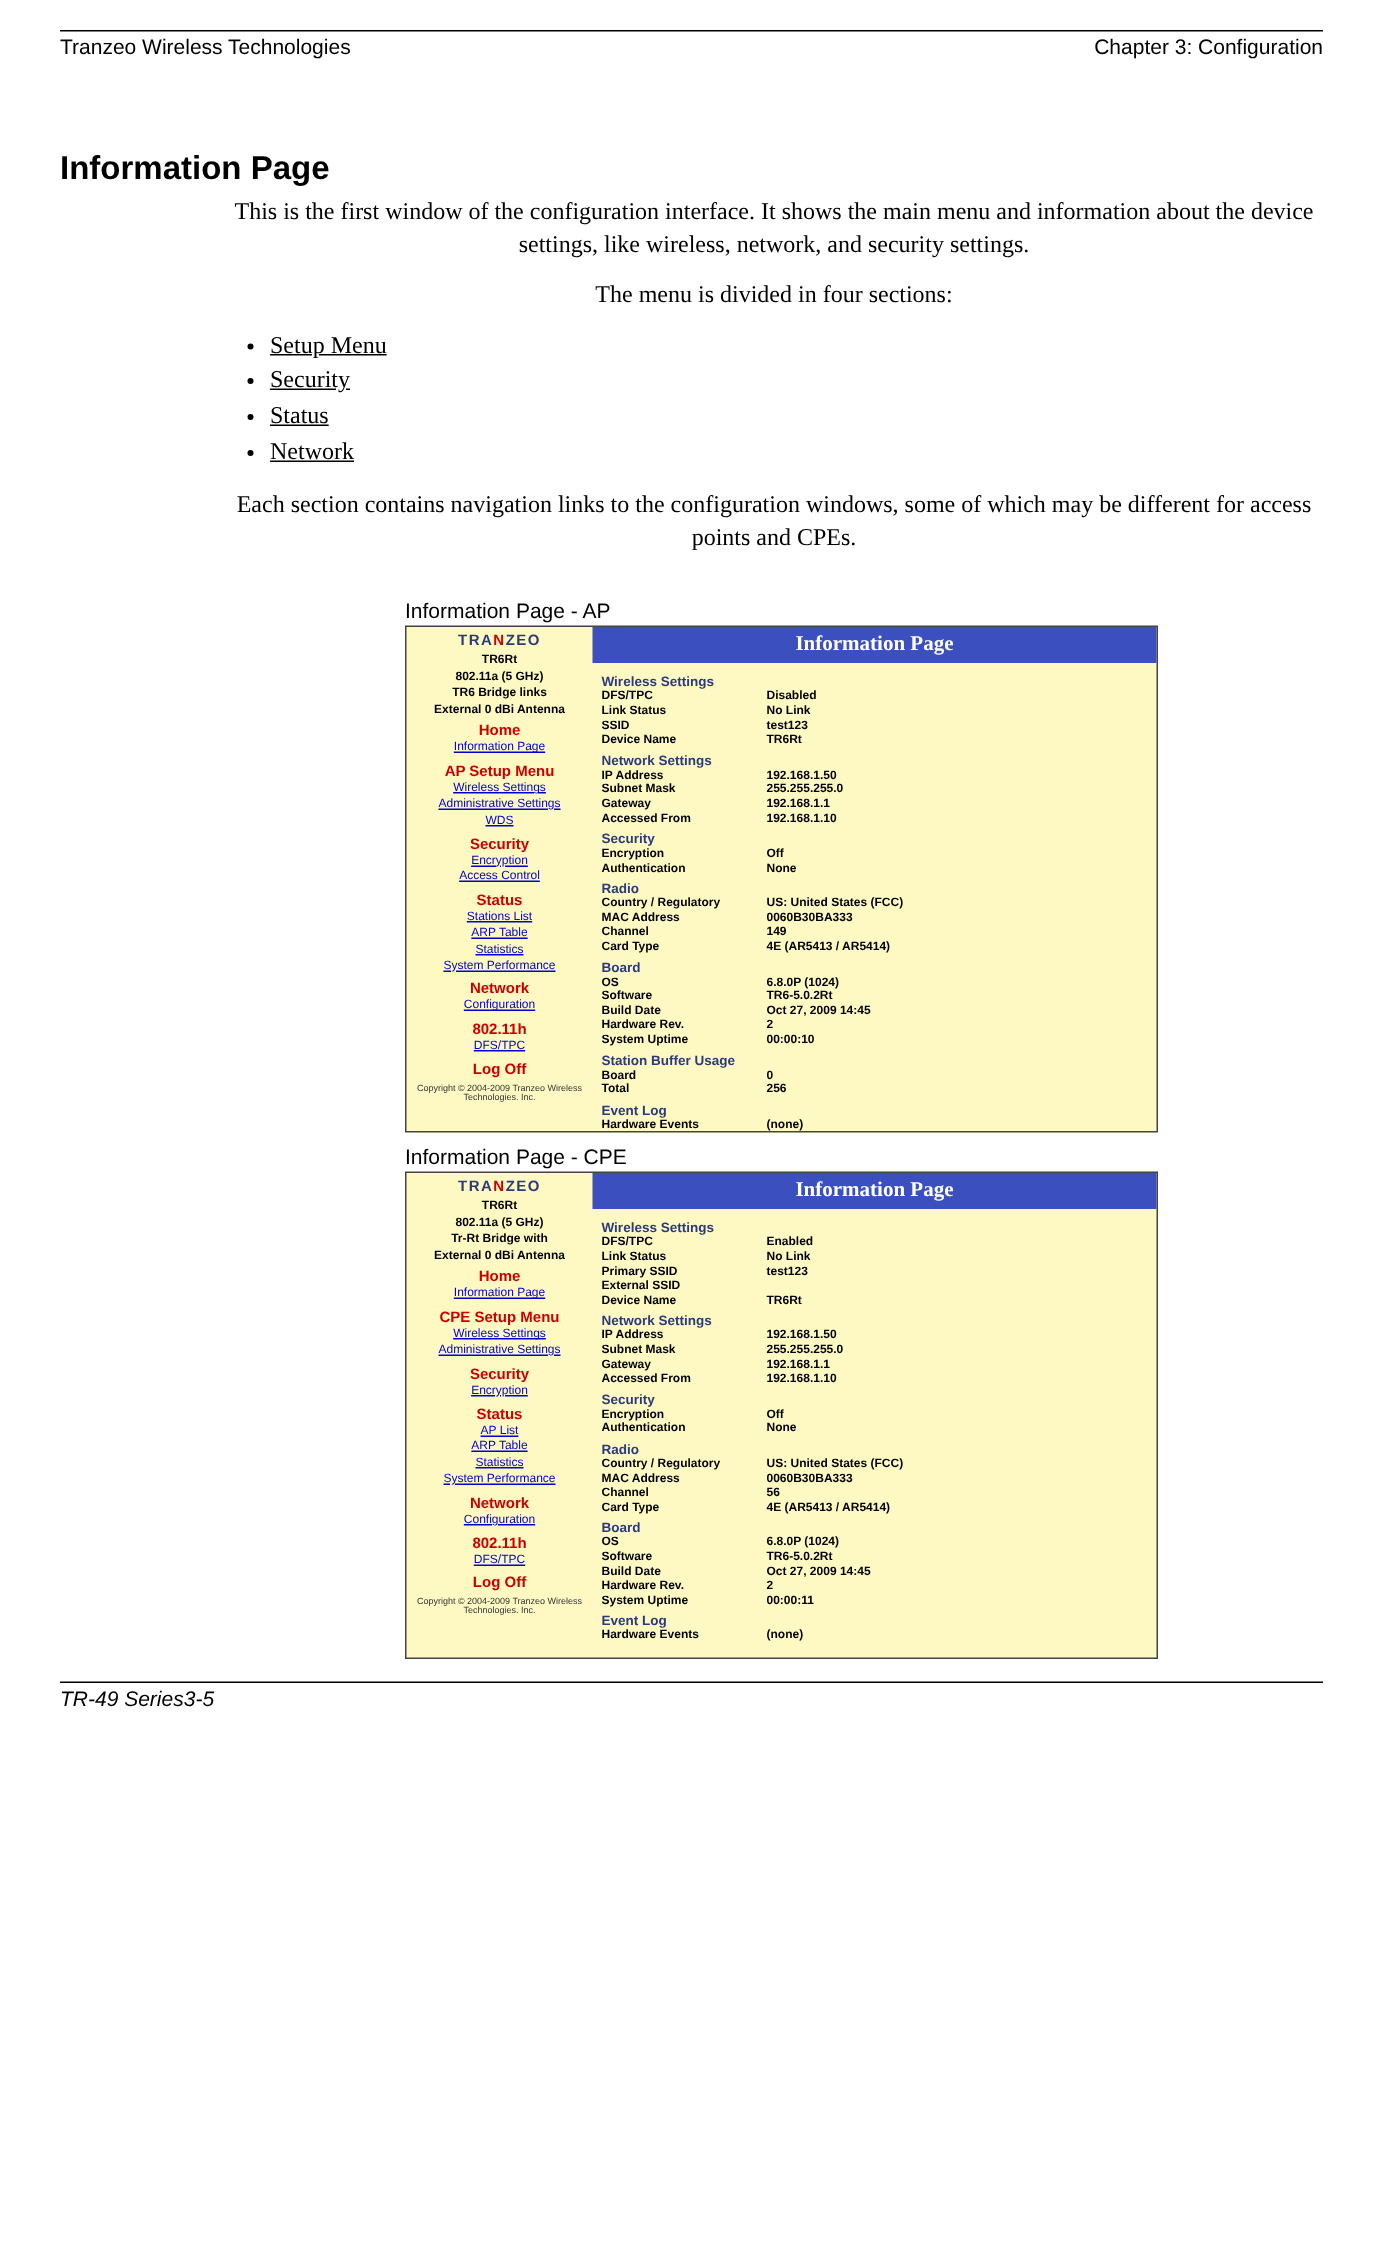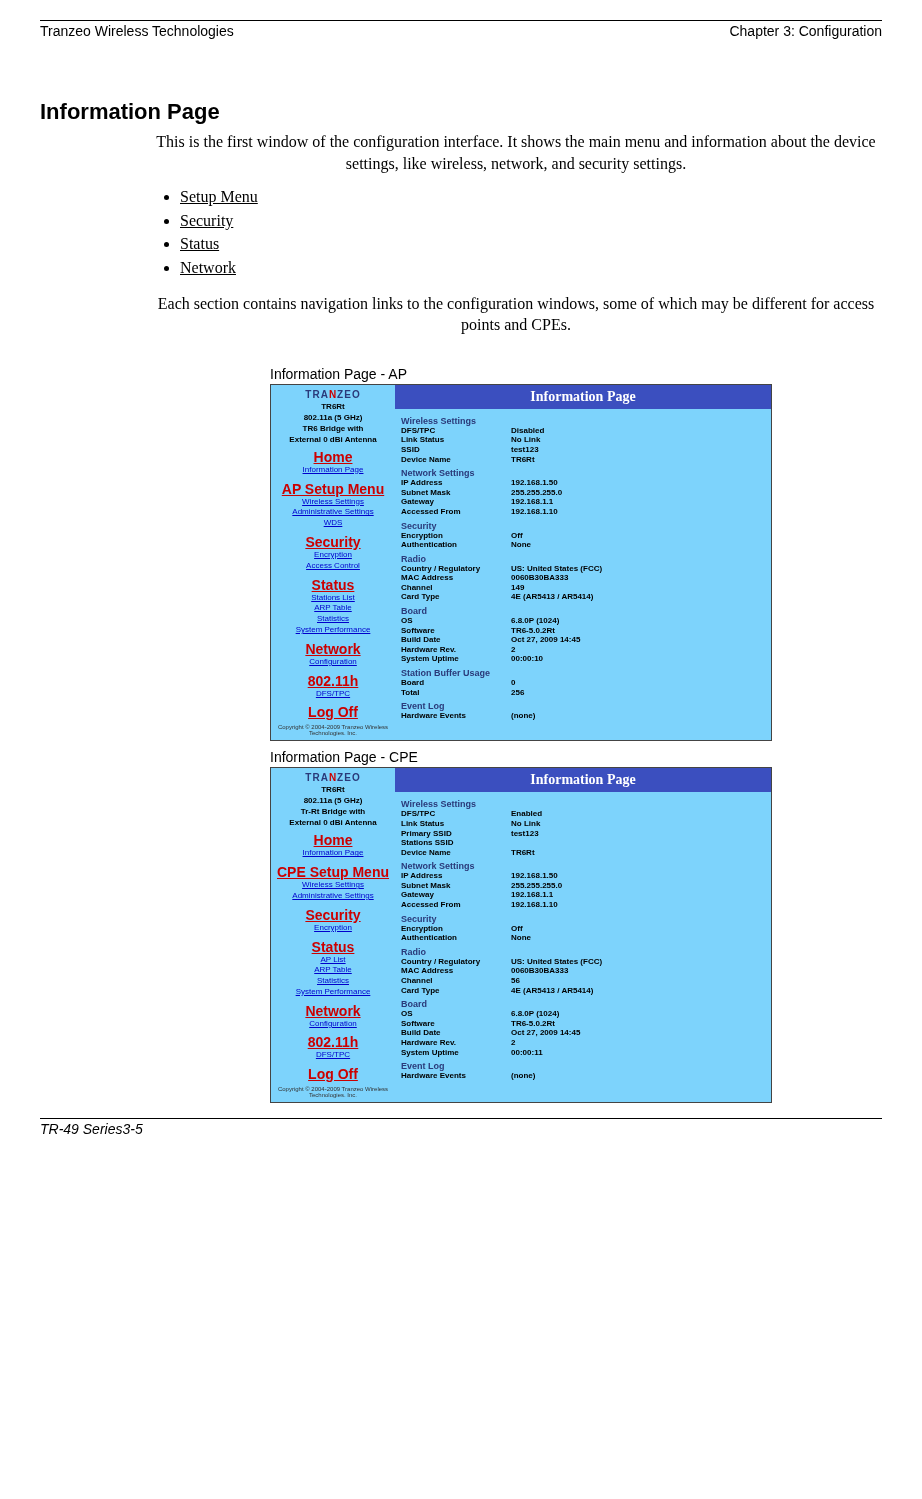--- a/index.html
+++ b/index.html
@@ -55,21 +55,21 @@
     width: 564px;
     margin-top: 30px;
   }
   
   .shot {
     border: 1px solid #444;
     width: 500px;
     display: flex;
     font-size: 8px;
     font-family: Tahoma, Arial, sans-serif;
-    background: #7dd3fc;
+    background: #fef9c3;
   }
   .shot .sidebar {
     width: 120px;
     text-align: center;
     padding: 4px 2px;
     color: #000;
     flex-shrink: 0;
   }
   .shot .logo {
     font-size: 10px;
@@ -78,23 +78,22 @@
     letter-spacing: 1px;
   }
   .shot .logo .red { color: #c00; }
   .shot .dev {
     font-weight: bold;
     font-size: 8px;
     margin-top: 2px;
   }
   .shot .group-title {
     font-weight: bold;
-    font-size: 14px;
+    font-size: 10px;
     margin-top: 5px;
-    text-decoration: underline;
   }
   .shot .group-title.red { color: #c00; }
   .shot .link {
     color: #00c;
     text-decoration: underline;
     display: block;
     line-height: 1.35;
   }
   .shot .copyright {
     font-size: 6px;
@@ -137,38 +136,39 @@
 <div class="page">
   <div class="top-line">
     <span>Tranzeo Wireless Technologies</span>
     <span>Chapter 3: Configuration</span>
   </div>
 
   <h2 class="section-title">Information Page</h2>
 
   <div class="body-block">
     <p>This is the first window of the configuration interface. It shows the main menu and information about the device settings, like wireless, network, and security settings.</p>
+    <p>The menu is divided in four sections:</p>
     <ul class="bullets">
       <li>Setup Menu</li>
       <li>Security</li>
       <li>Status</li>
       <li>Network</li>
     </ul>
     <p>Each section contains navigation links to the configuration windows, some of which may be different for access points and CPEs.</p>
   </div>
 
   <div class="figure-wrap">
     <div class="caption">Information Page - AP</div>
 
     <div class="shot">
       <div class="sidebar">
         <div class="logo"><span>TRA</span><span class="red">N</span><span>ZEO</span></div>
         <div class="dev">TR6Rt</div>
         <div class="dev">802.11a (5 GHz)</div>
-        <div class="dev">TR6 Bridge with</div>
+        <div class="dev">TR6 Bridge links</div>
         <div class="dev">External 0 dBi Antenna</div>
         <div class="group-title red">Home</div>
         <a class="link">Information Page</a>
         <div class="group-title red">AP Setup Menu</div>
         <a class="link">Wireless Settings</a>
         <a class="link">Administrative Settings</a>
         <a class="link">WDS</a>
         <div class="group-title red">Security</div>
         <a class="link">Encryption</a>
         <a class="link">Access Control</a>
@@ -324,21 +324,21 @@
             </div>
           <div class="row">
               <span class="k">Link Status</span>
               <span class="v">No Link</span>
             </div>
           <div class="row">
               <span class="k">Primary SSID</span>
               <span class="v">test123</span>
             </div>
           <div class="row">
-              <span class="k">Stations SSID</span>
+              <span class="k">External SSID</span>
               <span class="v"></span>
             </div>
           <div class="row">
               <span class="k">Device Name</span>
               <span class="v">TR6Rt</span>
             </div>
           <div class="sect-h">Network Settings</div>
           <div class="row">
               <span class="k">IP Address</span>
               <span class="v">192.168.1.50</span>

